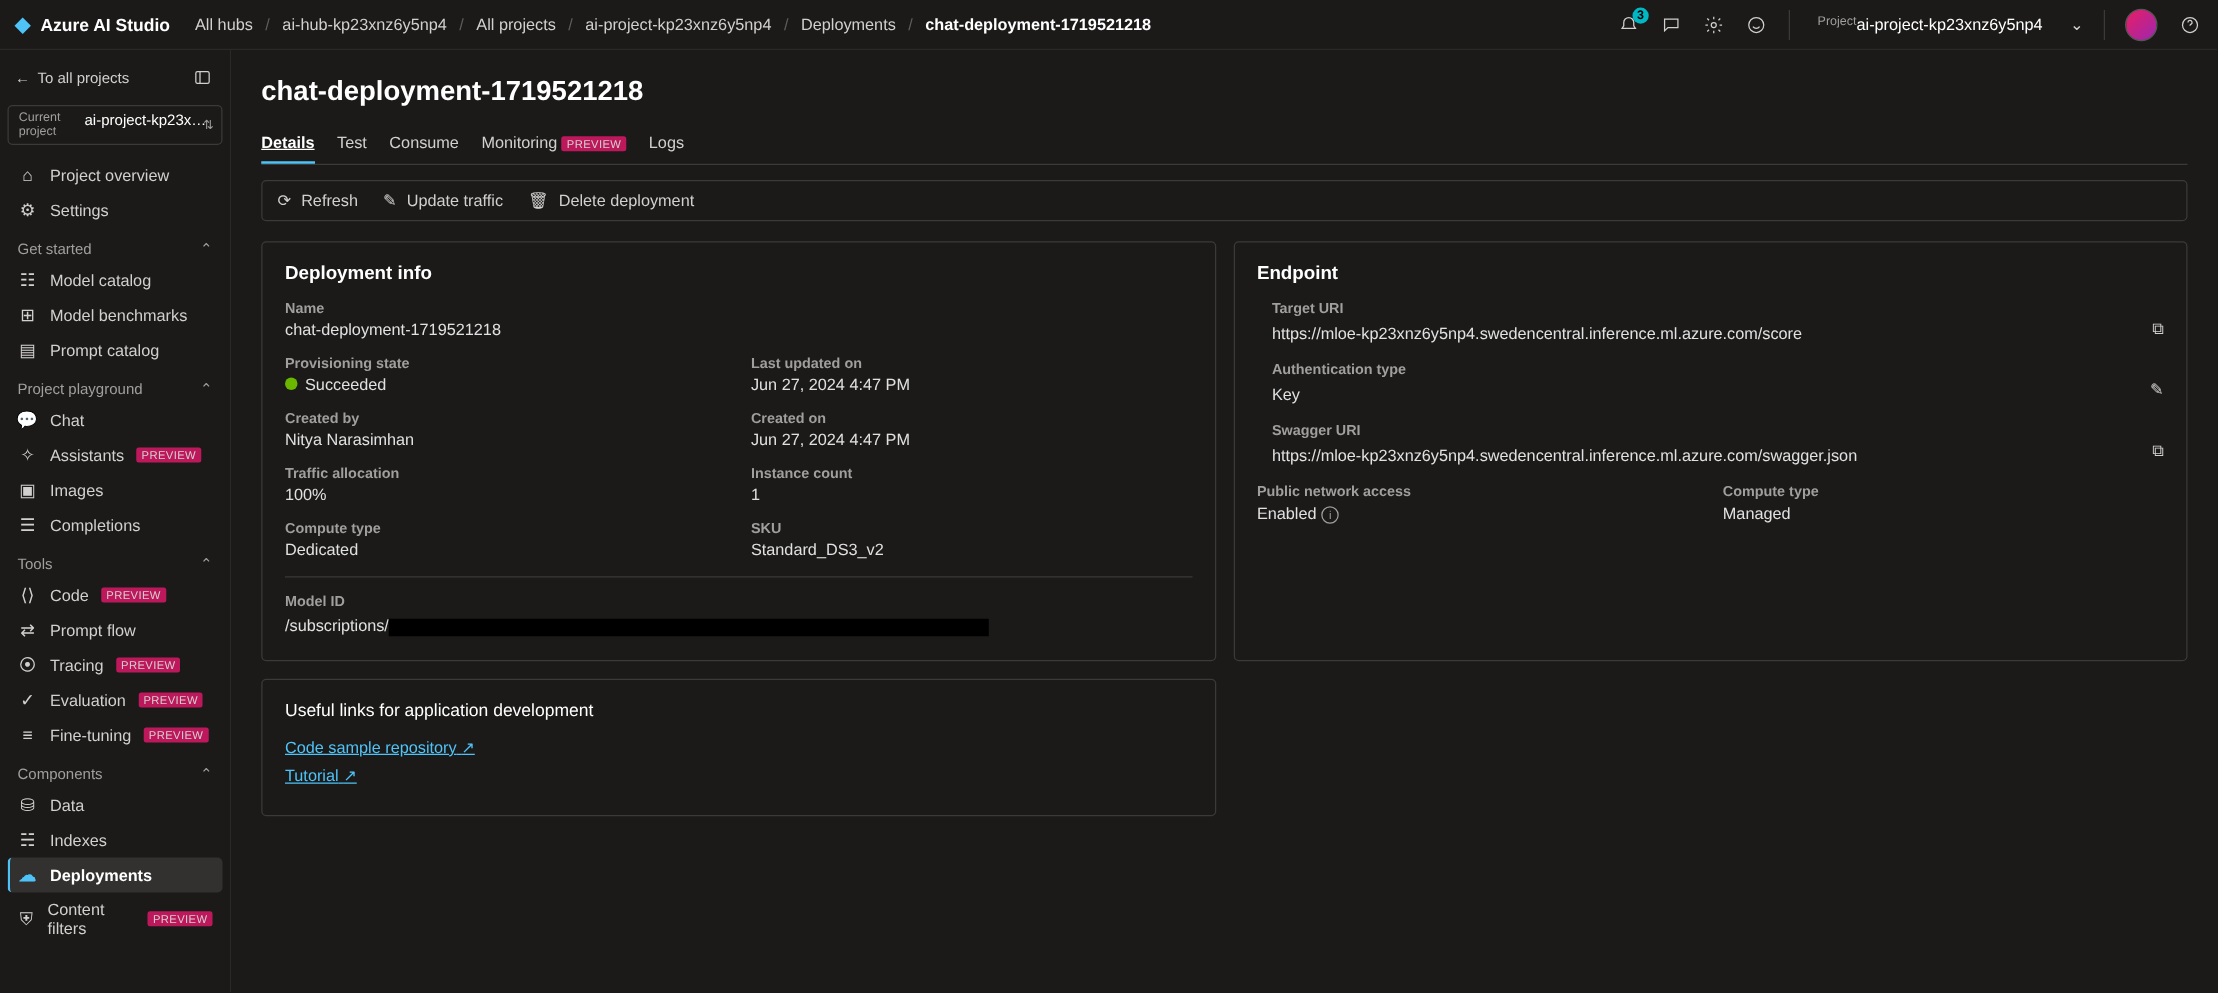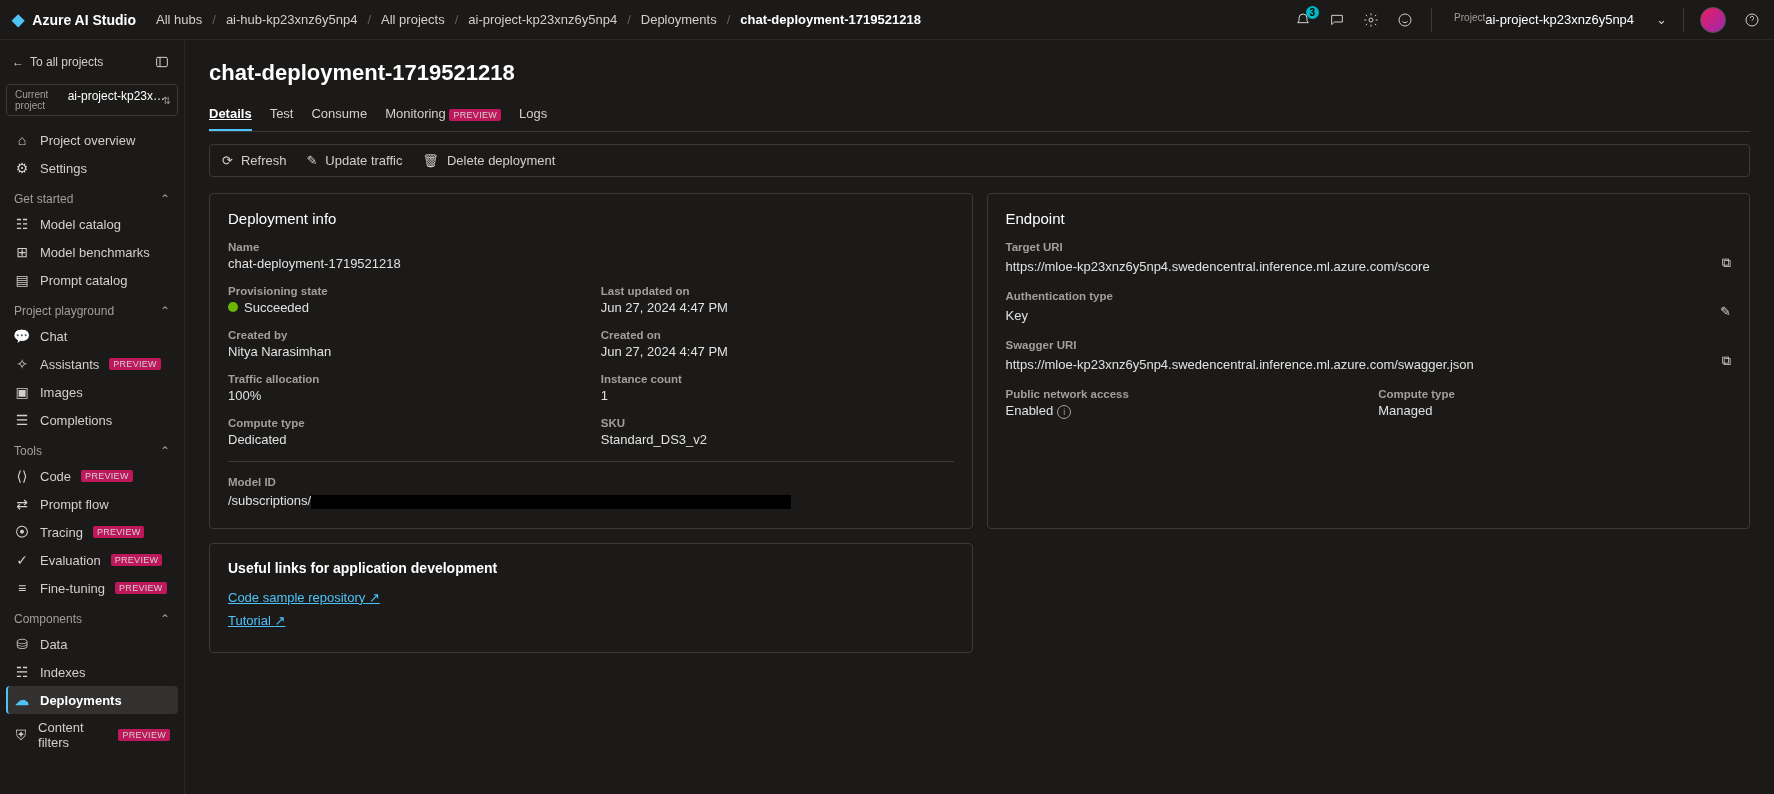--- a/index.html
+++ b/index.html
@@ -58,29 +58,29 @@
 .tabs { display: flex; gap: 18px; border-bottom: 1px solid #3b3a39; margin-bottom: 12px; }
 .tab { padding: 8px 0; font-size: 13px; color: #d2d0ce; cursor: pointer; }
 .tab.active { border-bottom: 2px solid #4fc3f7; color: #fff; font-weight: 600; text-decoration: underline; }
 .toolbar { border: 1px solid #3b3a39; border-radius: 4px; padding: 8px 12px; display: flex; gap: 20px; margin-bottom: 16px; }
 .tool-btn { display:flex; align-items:center; gap:8px; font-size:13px; color:#d2d0ce; cursor:pointer; }
 
 .cards-row { display: flex; gap: 14px; }
 .card { border: 1px solid #3b3a39; border-radius: 4px; padding: 16px 18px; }
 .card.left { flex: 1; }
 .card.right { flex: 1; }
-.card-title { font-size: 15px; font-weight: 400; margin-bottom: 14px; color:#fff;}
+.card-title { font-size: 15px; font-weight: 700; margin-bottom: 14px; color:#fff;}
 .field-row { display: flex; gap: 20px; margin-bottom: 14px; }
 .field { flex: 1; }
 .field-label { font-size: 11.5px; color: #a19f9d; font-weight: 600; margin-bottom: 3px; }
 .field-value { font-size: 13px; color: #e1e1e1; }
 .status-dot { display: inline-block; width: 10px; height: 10px; background: #6bb700; border-radius: 50%; margin-right: 6px; }
 .hr { border-top: 1px solid #3b3a39; margin: 10px 0 14px; }
 .redact { display:inline-block; background: #000; width: 480px; height: 14px; vertical-align: middle; }
-.endpoint-row { margin-bottom: 16px; position:relative;}
+.endpoint-row { margin-bottom: 16px; position:relative;margin-left:12px;}
 .ep-action { position: absolute; right: 0; top: 14px; color:#d2d0ce; cursor:pointer; }
 .link { color: #4fc3f7; cursor: pointer; display:inline-flex; align-items:center; gap:6px;text-decoration:underline; }
 .info-ic { display:inline-flex; width:14px; height:14px; border:1px solid #a19f9d; border-radius:50%; align-items:center; justify-content:center; font-size:9px; margin-left:4px; color:#a19f9d;}
 .useful { margin-top: 14px; }
 .useful .link { display:block; margin-bottom: 8px;}
 
 svg { width: 16px; height: 16px; }
 </style>
 </head>
 <body>
@@ -371,18 +371,18 @@
             </div>
           <div class="field">
               <div class="field-label">Compute type</div>
               <div class="field-value">Managed</div>
             </div>
         </div>
       </div>
     </div>
 
     <div class="card left useful" style="width: calc(50% - 7px);">
-      <div class="card-title" style="font-size:14px; font-weight:700;">Useful links for application development</div>
+      <div class="card-title" style="font-size:14px; font-weight:400;">Useful links for application development</div>
       <a class="link"><span>Code sample repository</span> <span>↗</span></a>
       <a class="link"><span>Tutorial</span> <span>↗</span></a>
     </div>
   </div>
 </div>
 
 </body></html>

